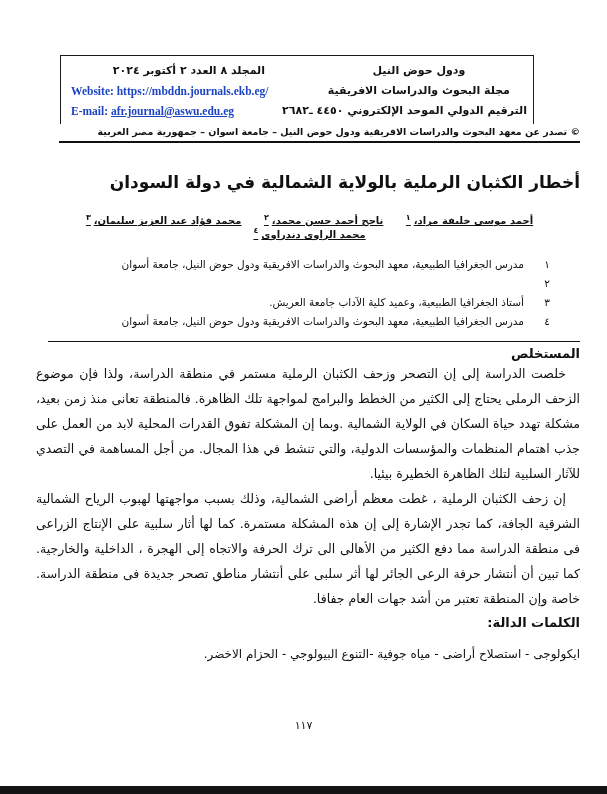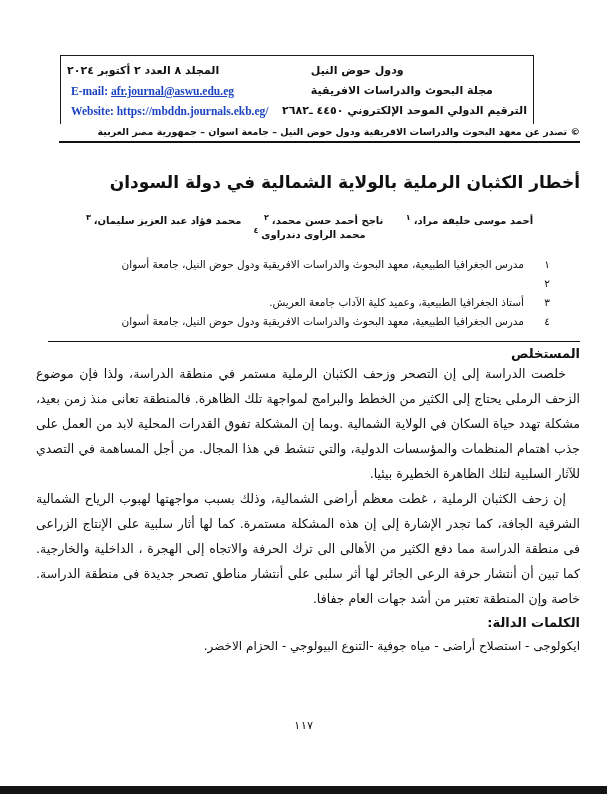--- a/index.html
+++ b/index.html
@@ -20,21 +20,21 @@
     margin: 55px 46px 0 24px;
     border: 1px solid #1a1a1a;
     border-bottom: none;
     padding: 5px 6px 3px 6px;
     display: flex;
   }
   .hdr-col-right { width: 47%; }
   .hdr-col-left  { width: 53%; }
   .hdr-line {
     font-size: 11px; font-weight: bold;
-    line-height: 20px; text-align: left;
+    line-height: 20px; text-align: center;
     white-space: nowrap;
   }
   .latin {
     direction: ltr; text-align: left;
     font-size: 11.5px; font-weight: bold;
     color: #1c44c0; padding-left: 4px;
     font-family: "Liberation Serif", "DejaVu Serif", serif;
   }
   .email-link { color: #1c44c0; text-decoration: underline; cursor: pointer; }
   .website-url { color: #1c44c0; }
@@ -51,21 +51,21 @@
   .title {
     margin-top: 29px;
     text-align: right;
     font-size: 17px; font-weight: bold;
   }
   .authors {
     margin-top: 21px;
     text-align: center;
     font-size: 10px; font-weight: bold;
   }
-  .author { margin: 0 8px; white-space: nowrap; }
+  .author { margin: 0 8px; white-space: nowrap; text-decoration: underline; }
   .author sup { font-size: 8px; margin: 0 3px; }
 
   .affiliations { margin: 15px 30px 0 0; list-style: none; }
   .aff-row { display: flex; direction: rtl; font-size: 10.5px; line-height: 19px; }
   .aff-num { width: 26px; flex-shrink: 0; }
 
   .thin-rule { margin: 10px 0 0 12px; border-top: 1.5px solid #111; }
 
   
   .section-heading {
@@ -75,32 +75,31 @@
   }
   .body-para {
     font-size: 12.5px;
     line-height: 25px;
     text-align: justify;
     text-align-last: right;
     text-indent: 14px;
   }
   .kw-heading { margin-top: 4px; }
   .keywords-line {
-    margin-top: 4px;
+    margin-top: 12px;
     font-size: 12px;
     line-height: 24px;
     text-align: right;
   }
 
   .page-number {
     position: absolute;
     top: 719px; left: 0; right: 0;
     text-align: center;
     font-size: 11px;
-    font-family: Liberation Mono, monospace;
   }
   .bottom-strip {
     position: absolute;
     left: 0; bottom: 0;
     width: 100%; height: 8px;
     background: #141414;
   }
 </style>
 </head>
 <body>
@@ -110,26 +109,26 @@
 
     <div class="header-box">
       <div class="hdr-col-right">
         <div class="hdr-line">ودول حوض النيل</div>
         <div class="hdr-line">مجلة البحوث والدراسات الافريقية</div>
         <div class="hdr-line">الترقيم الدولي الموحد الإلكتروني ٤٤٥٠ ـ٢٦٨٢</div>
       </div>
       <div class="hdr-col-left">
         <div class="hdr-line">المجلد ٨ العدد ٢ أكتوبر ٢٠٢٤</div>
         <div class="hdr-line latin">
+          <span>Website:</span>
+          <span class="website-url">https://mbddn.journals.ekb.eg/</span>
+        </div>
+        <div class="hdr-line latin">
           <span>E-mail:</span>
           <span class="email-link">afr.journal@aswu.edu.eg</span>
-        </div>
-        <div class="hdr-line latin">
-          <span>Website:</span>
-          <span class="website-url">https://mbddn.journals.ekb.eg/</span>
         </div>
       </div>
     </div>
 
     <div class="publisher-line">© تصدر عن معهد البحوث والدراسات الافريقية ودول حوض النيل – جامعة اسوان – جمهورية مصر العربية</div>
     <div class="thick-rule"></div>
 
     <div class="title">أخطار الكثبان الرملية بالولاية الشمالية في دولة السودان</div>
 
     <div class="authors">

